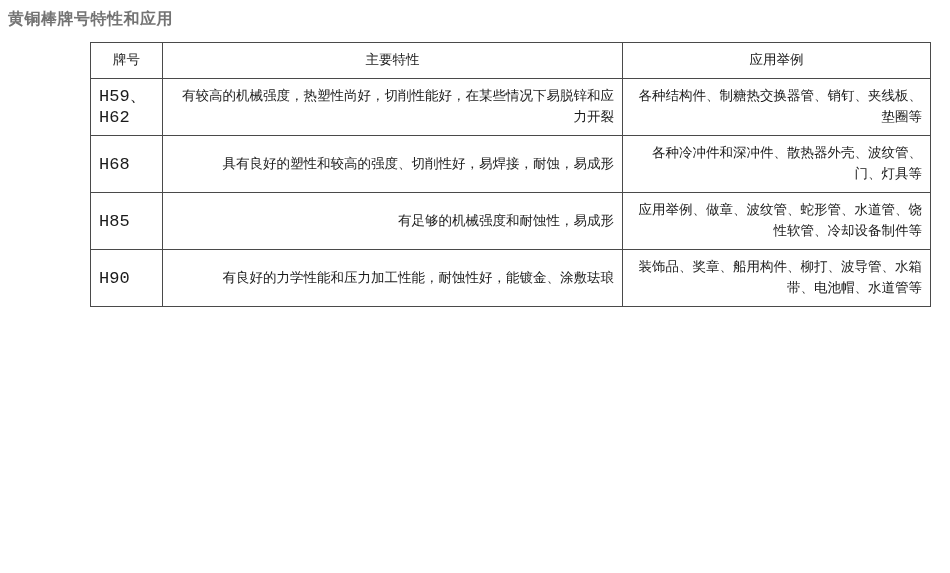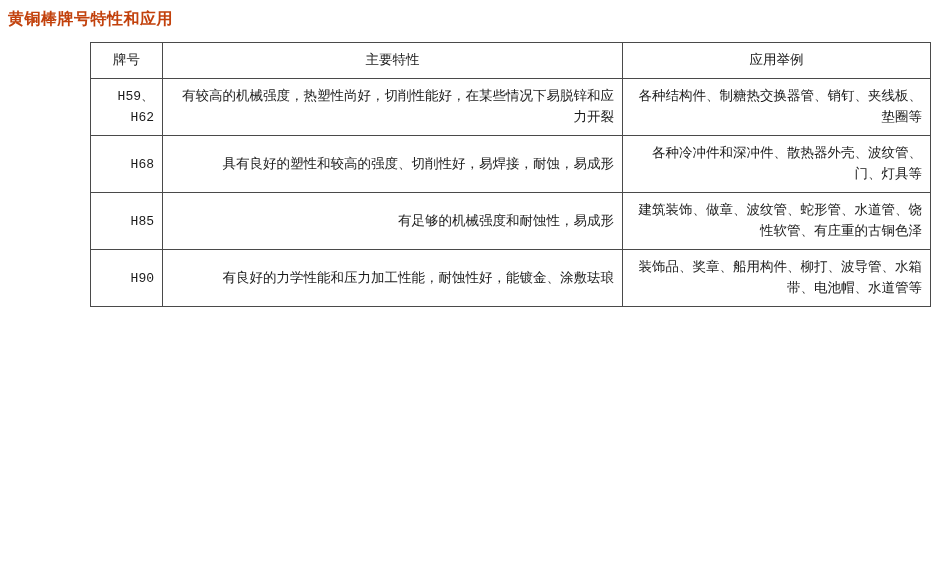--- a/index.html
+++ b/index.html
@@ -16,21 +16,21 @@
   }
   .page {
     position: relative;
     width: 950px;
     height: 573px;
     box-sizing: border-box;
   }
   .doc-title {
     font-size: 16px;
     font-weight: bold;
-    color: #c2410c;
+    color: #737373;
     padding: 8px 0 0 8px;
     line-height: 22px;
     letter-spacing: 0.5px;
   }
   .table-wrap {
     position: absolute;
     left: 90px;
     top: 42px;
     width: 840px;
   }
@@ -53,23 +53,23 @@
     text-align: center;
     font-weight: normal;
     height: 36px;
     padding: 5px 8px;
   }
   col.c-grade { width: 72px; }
   col.c-prop  { width: 460px; }
   col.c-app   { width: 308px; }
 
   td.grade {
-    text-align: right;
+    text-align: left;
     white-space: pre-line;
-    font-size: 13px;
+    font-size: 17px;
   }
   td.prop, td.app {
     text-align: right;
   }
 </style>
 </head>
 <body>
 
 <div class="page">
 
@@ -97,21 +97,21 @@
           <td class="app">各种结构件、制糖热交换器管、销钉、夹线板、垫圈等</td>
         </tr>
         <tr>
           <td class="grade">H68</td>
           <td class="prop">具有良好的塑性和较高的强度、切削性好，易焊接，耐蚀，易成形</td>
           <td class="app">各种冷冲件和深冲件、散热器外壳、波纹管、门、灯具等</td>
         </tr>
         <tr>
           <td class="grade">H85</td>
           <td class="prop">有足够的机械强度和耐蚀性，易成形</td>
-          <td class="app">建筑装饰、做章、波纹管、蛇形管、水道管、饶性软管、有庄重的古铜色泽</td>
+          <td class="app">应用举例、做章、波纹管、蛇形管、水道管、饶性软管、冷却设备制件等</td>
         </tr>
         <tr>
           <td class="grade">H90</td>
           <td class="prop">有良好的力学性能和压力加工性能，耐蚀性好，能镀金、涂敷珐琅</td>
           <td class="app">装饰品、奖章、船用构件、柳打、波导管、水箱带、电池帽、水道管等</td>
         </tr>
       </tbody>
     </table>
   </div>
 

